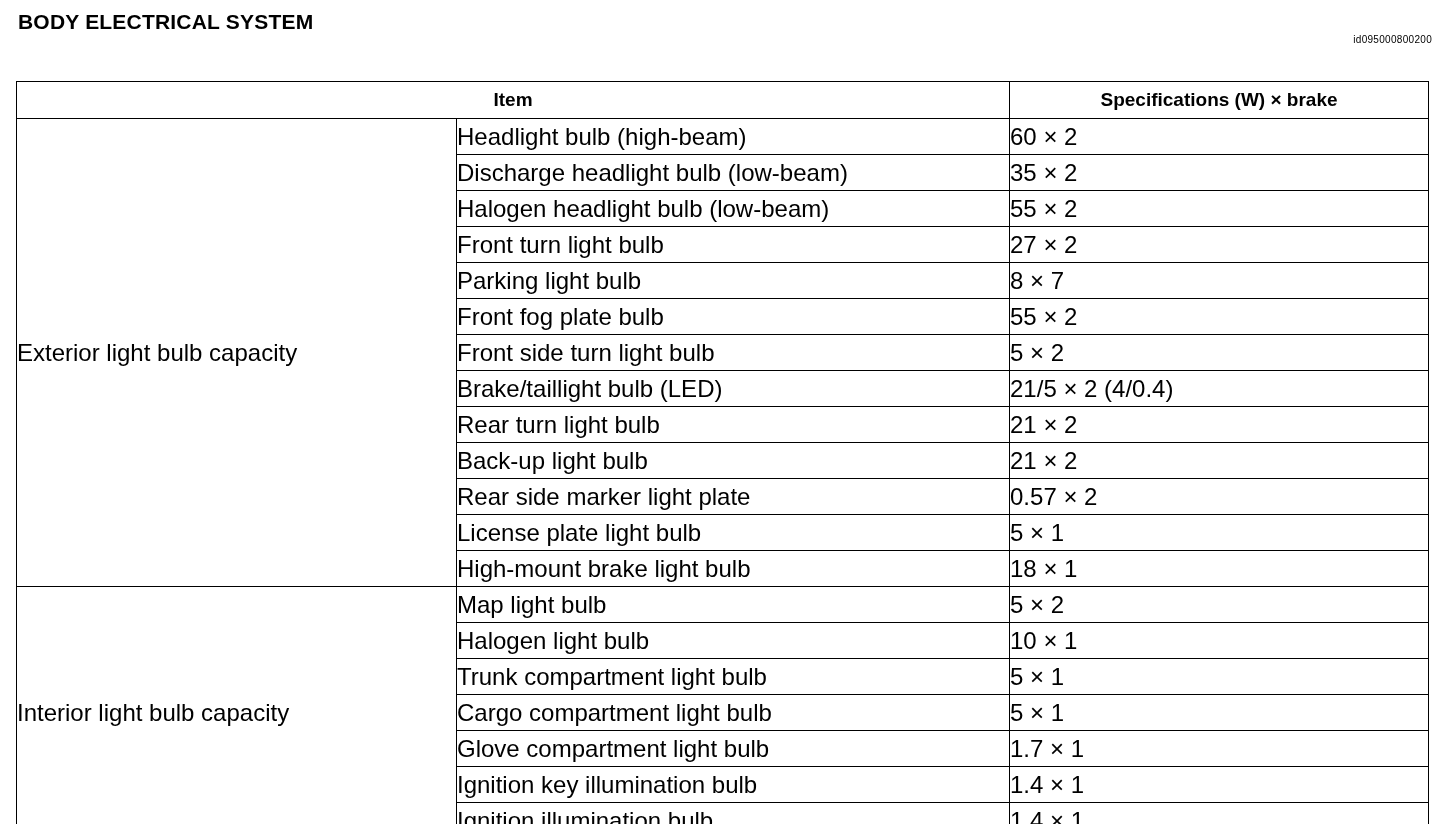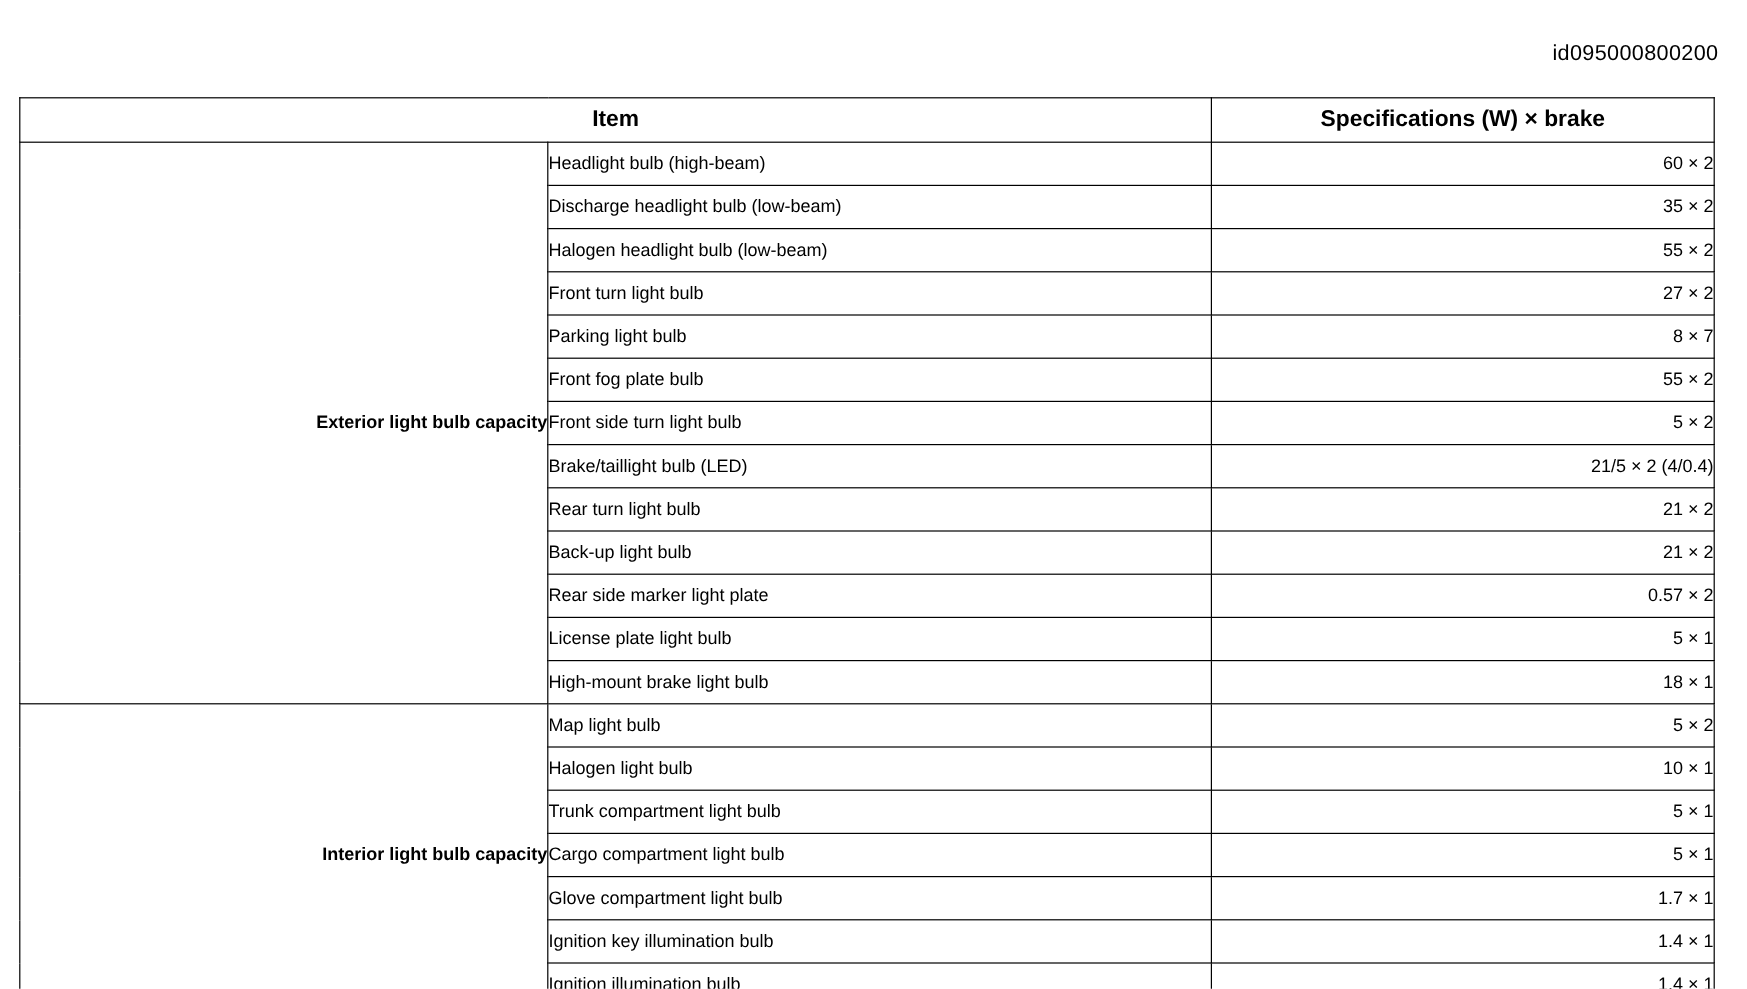--- a/index.html
+++ b/index.html
@@ -27,71 +27,71 @@
     top: 10px;
     font-size: 21px;
     font-weight: bold;
     letter-spacing: 0.2px;
     white-space: nowrap;
   }
   .doc-id {
     position: absolute;
     right: 24px;
     top: 34px;
-    font-size: 18px;
+    font-size: 10px;
     letter-spacing: 0.3px;
     white-space: nowrap;
   }
   table.spec {
     position: absolute;
     left: 16px;
     top: 64px;
     width: 1412px;
     border-collapse: collapse;
     table-layout: fixed;
     background: #fff;
     margin-top: 17px;
   }
   table.spec col.c-group { width: 440px; }
   table.spec col.c-item  { width: 553px; }
   table.spec col.c-spec  { width: 419px; }
 
   table.spec th, table.spec td {
     border: 1.5px solid #000;
     padding: 0;
-    font-size: 15px;
+    font-size: 24px;
     height: 35px;
     vertical-align: middle;
   }
   table.spec thead th {
     font-weight: bold;
     font-size: 19px;
     text-align: center;
     height: 36px;
   }
   .cell-pad-l { padding-left: 10px; text-align: left; }
-  .cell-center { text-align: right; }
+  .cell-center { text-align: left; }
   td.group-cell {
-    text-align: right;
+    text-align: left;
     padding-left: 10px;
     vertical-align: middle;
     font-size: 18.5px;
-    font-weight: bold;
   }
   .thick-left  { border-left-width: 3px; }
   .thick-right { border-right-width: 3px; }
   .thick-top   { border-top-width: 3px; }
   .thick-bottom{ border-bottom-width: 3px; }
   .nowrap { white-space: nowrap; }
 </style>
 </head>
 <body>
 
 <div class="page">
 
+  <div class="doc-title">BODY ELECTRICAL SYSTEM</div>
   <div class="doc-id">id095000800200</div>
 
   <table class="spec">
     <colgroup>
       <col class="c-group">
       <col class="c-item">
       <col class="c-spec">
     </colgroup>
     <thead>
       <tr>

